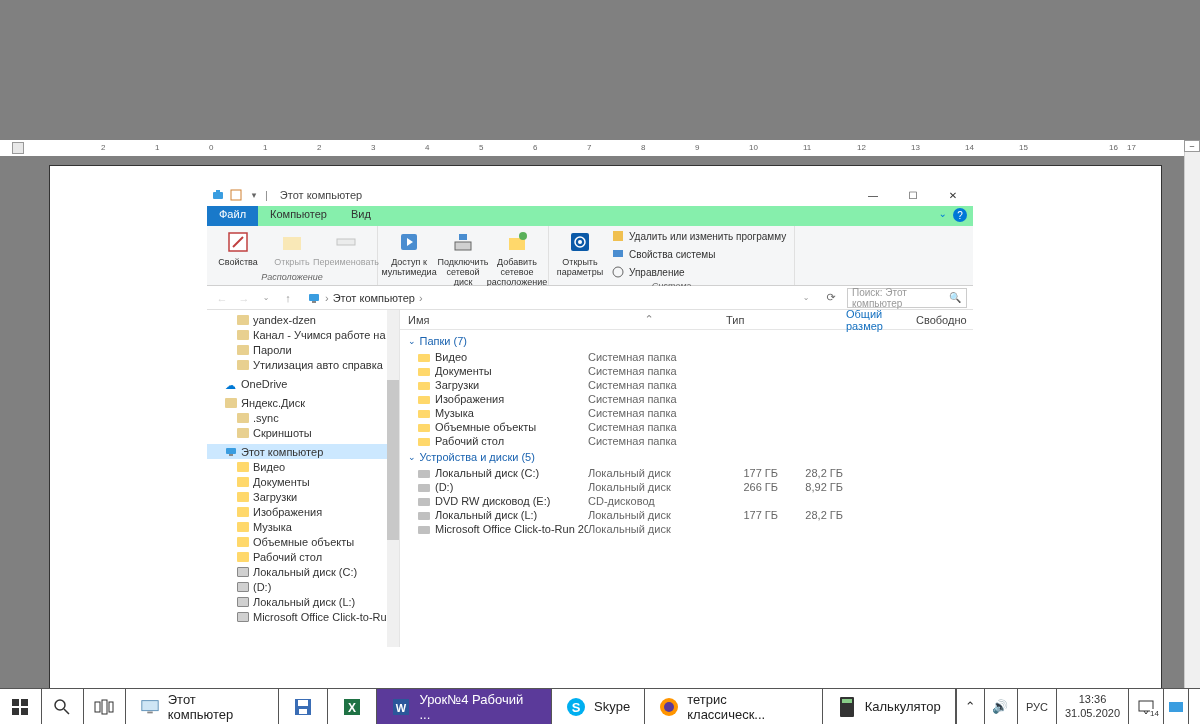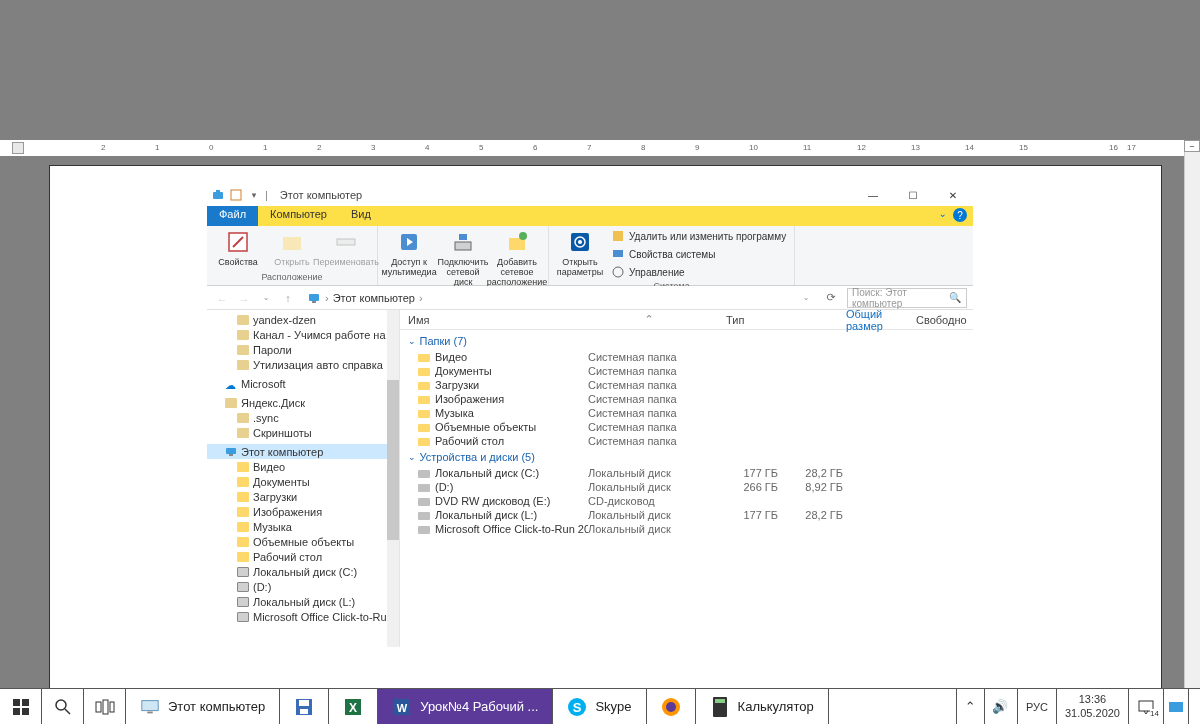--- a/index.html
+++ b/index.html
@@ -19,32 +19,32 @@
 
 
 .titlebar { height: 22px; display: flex; align-items: center; background: #fff; }
 .titlebar-left { display: flex; align-items: center; gap: 4px; padding-left: 4px; }
 .qat-icon { width: 14px; height: 14px; display: flex; align-items: center; justify-content: center; }
 .titlebar-title { margin-left: 8px; font-size: 11px; color: #444; }
 .titlebar-right { margin-left: auto; display: flex; }
 .win-btn { width: 40px; height: 22px; display: flex; align-items: center; justify-content: center; color: #333; font-size: 10px; cursor: pointer; }
 
 
-.tabs { height: 20px; display: flex; background: #fde047; position: relative; }
+.tabs { height: 20px; display: flex; background: #86efac; position: relative; }
 .tab { padding: 2px 12px; font-size: 11px; color: #333; cursor: pointer; }
 .tab.active { background: #1979ca; color: #fff; }
 .tab-help { position: absolute; right: 6px; top: 2px; display: flex; gap: 6px; }
 .help-circle { width: 14px; height: 14px; border-radius: 50%; background: #0078d7; color: #fff; font-size: 10px; display: flex; align-items: center; justify-content: center; }
 .chevron-up { color: #0078d7; font-size: 10px; }
 
 
 .ribbon { height: 60px; background: #f5f6f7; display: flex; border-bottom: 1px solid #d0d0d0; }
 .ribbon-group { border-right: 1px solid #e0e0e0; padding: 2px 6px; display: flex; flex-direction: column; }
 .ribbon-group-content { flex: 1; display: flex; align-items: flex-start; gap: 4px; }
-.ribbon-group-label { font-size: 9px; color: #666; text-align: center; padding: 1px 0; }
+.ribbon-group-label { font-size: 9px; color: #666; text-align: center; padding: 1px 0; font-style: italic; }
 .ribbon-btn-large { width: 50px; display: flex; flex-direction: column; align-items: center; gap: 1px; font-size: 9px; color: #333; text-align: center; cursor: pointer; }
 .ribbon-btn-large.disabled { opacity: 0.45; }
 .ribbon-icon-large { width: 28px; height: 28px; display: flex; align-items: center; justify-content: center; }
 .ribbon-btn-small { display: flex; align-items: center; gap: 4px; font-size: 10px; color: #333; padding: 1px 2px; cursor: pointer; }
 .ribbon-icon-small { width: 14px; height: 14px; }
 .ribbon-small-stack { display: flex; flex-direction: column; gap: 2px; }
 
 
 .addressbar { height: 24px; display: flex; align-items: center; gap: 4px; padding: 0 6px; border-bottom: 1px solid #e0e0e0; background: #fff; }
 .nav-arrow { width: 18px; height: 18px; display: flex; align-items: center; justify-content: center; color: #999; font-size: 11px; cursor: pointer; }
@@ -333,21 +333,21 @@
         <div class="tree-item indent1">
           <div class="folder-icon dim"></div>
           <span>Пароли</span>
         </div>
         <div class="tree-item indent1">
           <div class="folder-icon dim"></div>
           <span>Утилизация авто справка</span>
         </div>
         <div class="tree-item group">
           <span class="cloud-icon">☁</span>
-          <span>Microsoft</span>
+          <span>OneDrive</span>
         </div>
         <div class="tree-item group">
           <div class="folder-icon dim"></div>
           <span>Яндекс.Диск</span>
         </div>
         <div class="tree-item indent1">
           <div class="folder-icon dim"></div>
           <span>.sync</span>
         </div>
         <div class="tree-item indent1">
@@ -640,20 +640,21 @@
         </span>
         <span>Skype</span>
       </div>
       <div class="tb-btn tb-app">
         <span class="tb-app-icon">
           <svg width="20" height="20" viewBox="0 0 20 20">
             <circle cx="10" cy="10" r="9" fill="#ff9500"></circle>
             <circle cx="10" cy="10" r="5" fill="#5b3a9a"></circle>
           </svg>
         </span>
+        <span>тетрис классическ...</span>
       </div>
       <div class="tb-btn tb-app">
         <span class="tb-app-icon">
           <svg width="18" height="22" viewBox="0 0 18 22">
             <rect x="2" y="1" width="14" height="20" fill="#333" rx="1"></rect>
             <rect x="4" y="3" width="10" height="4" fill="#8c8"></rect>
           </svg>
         </span>
         <span>Калькулятор</span>
       </div>

